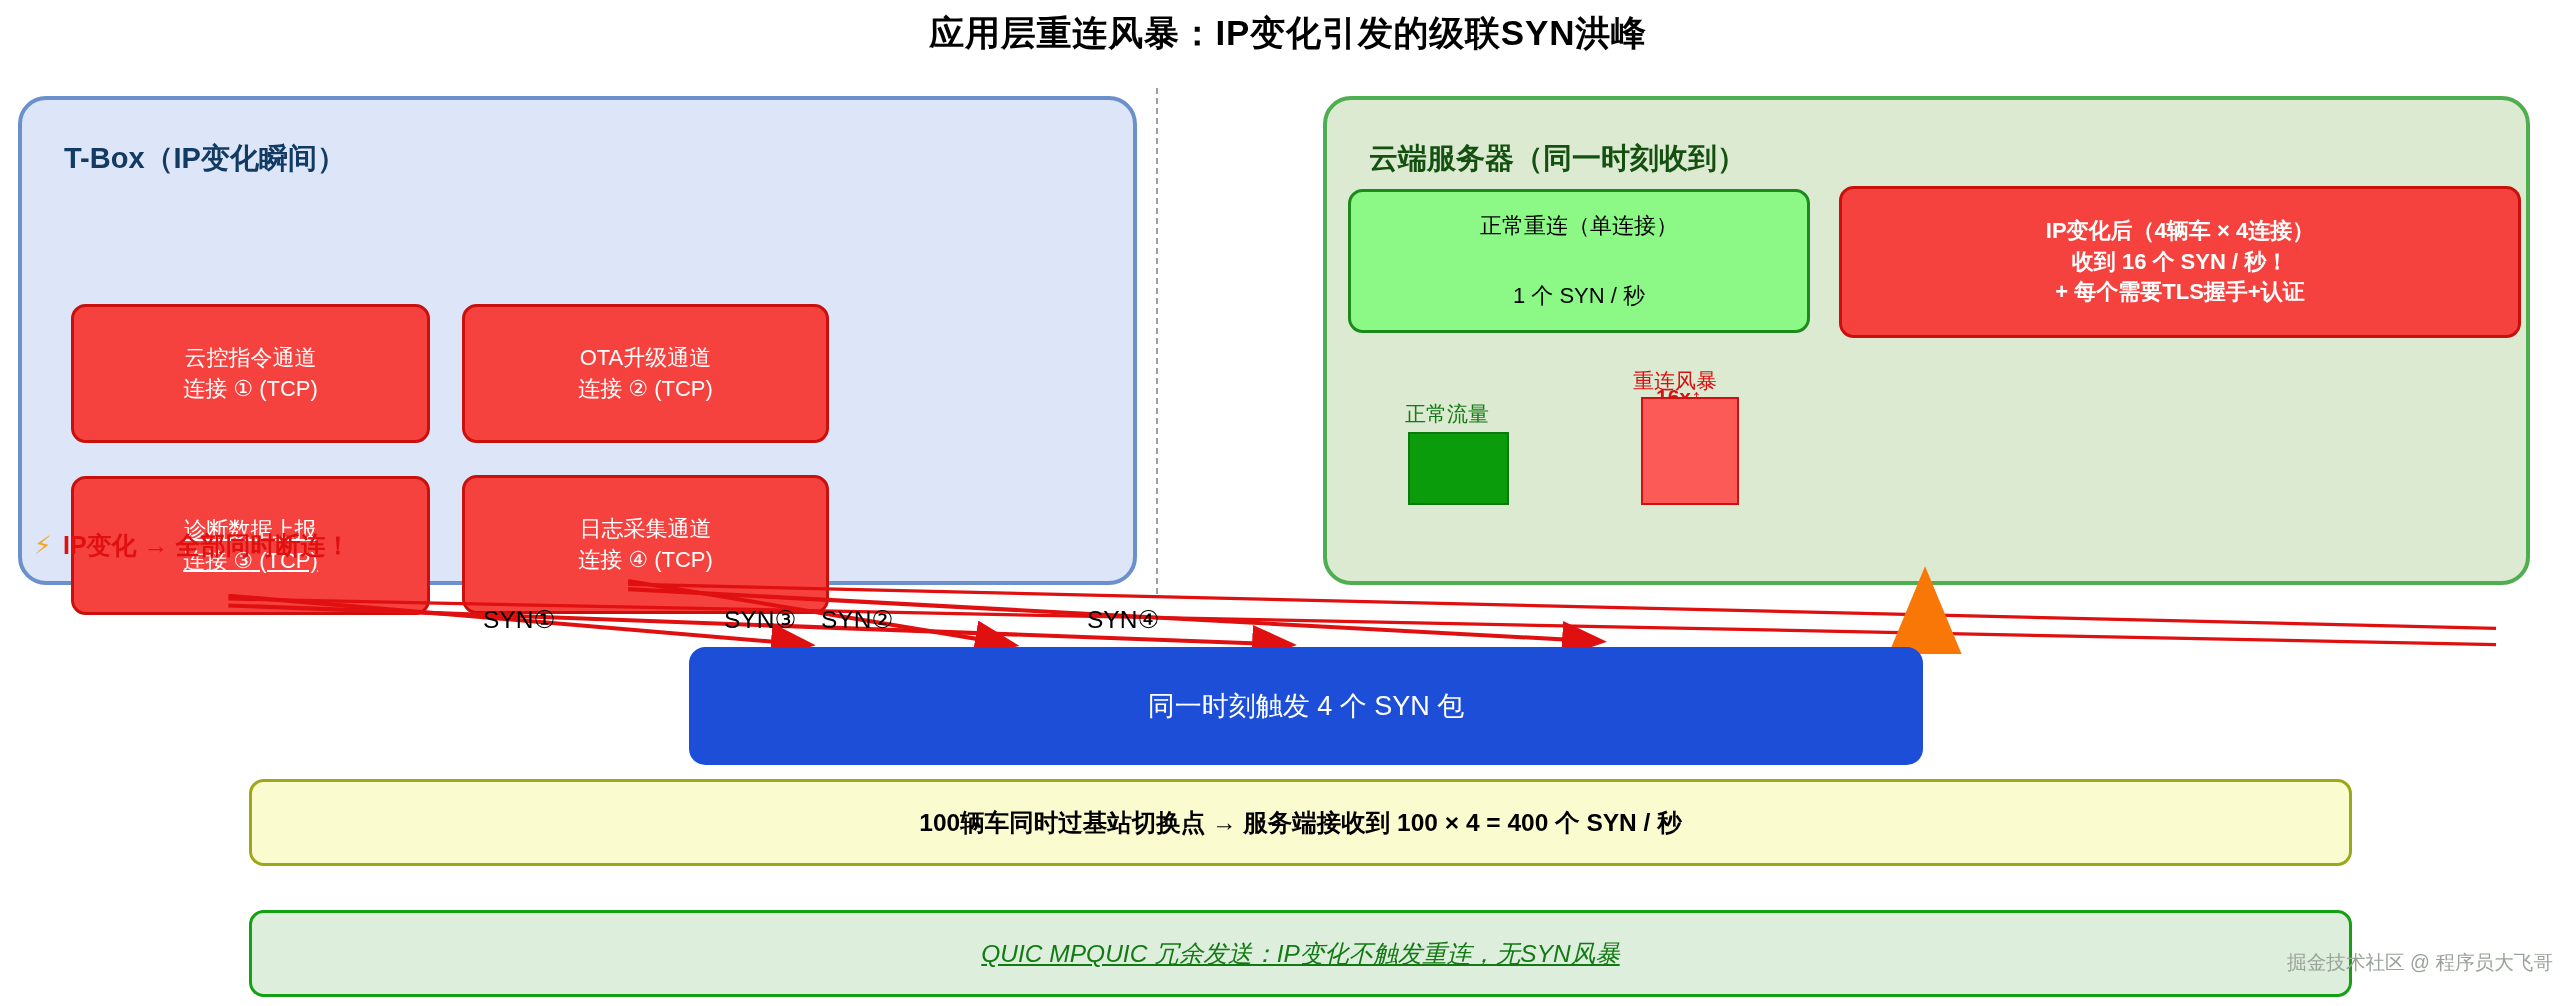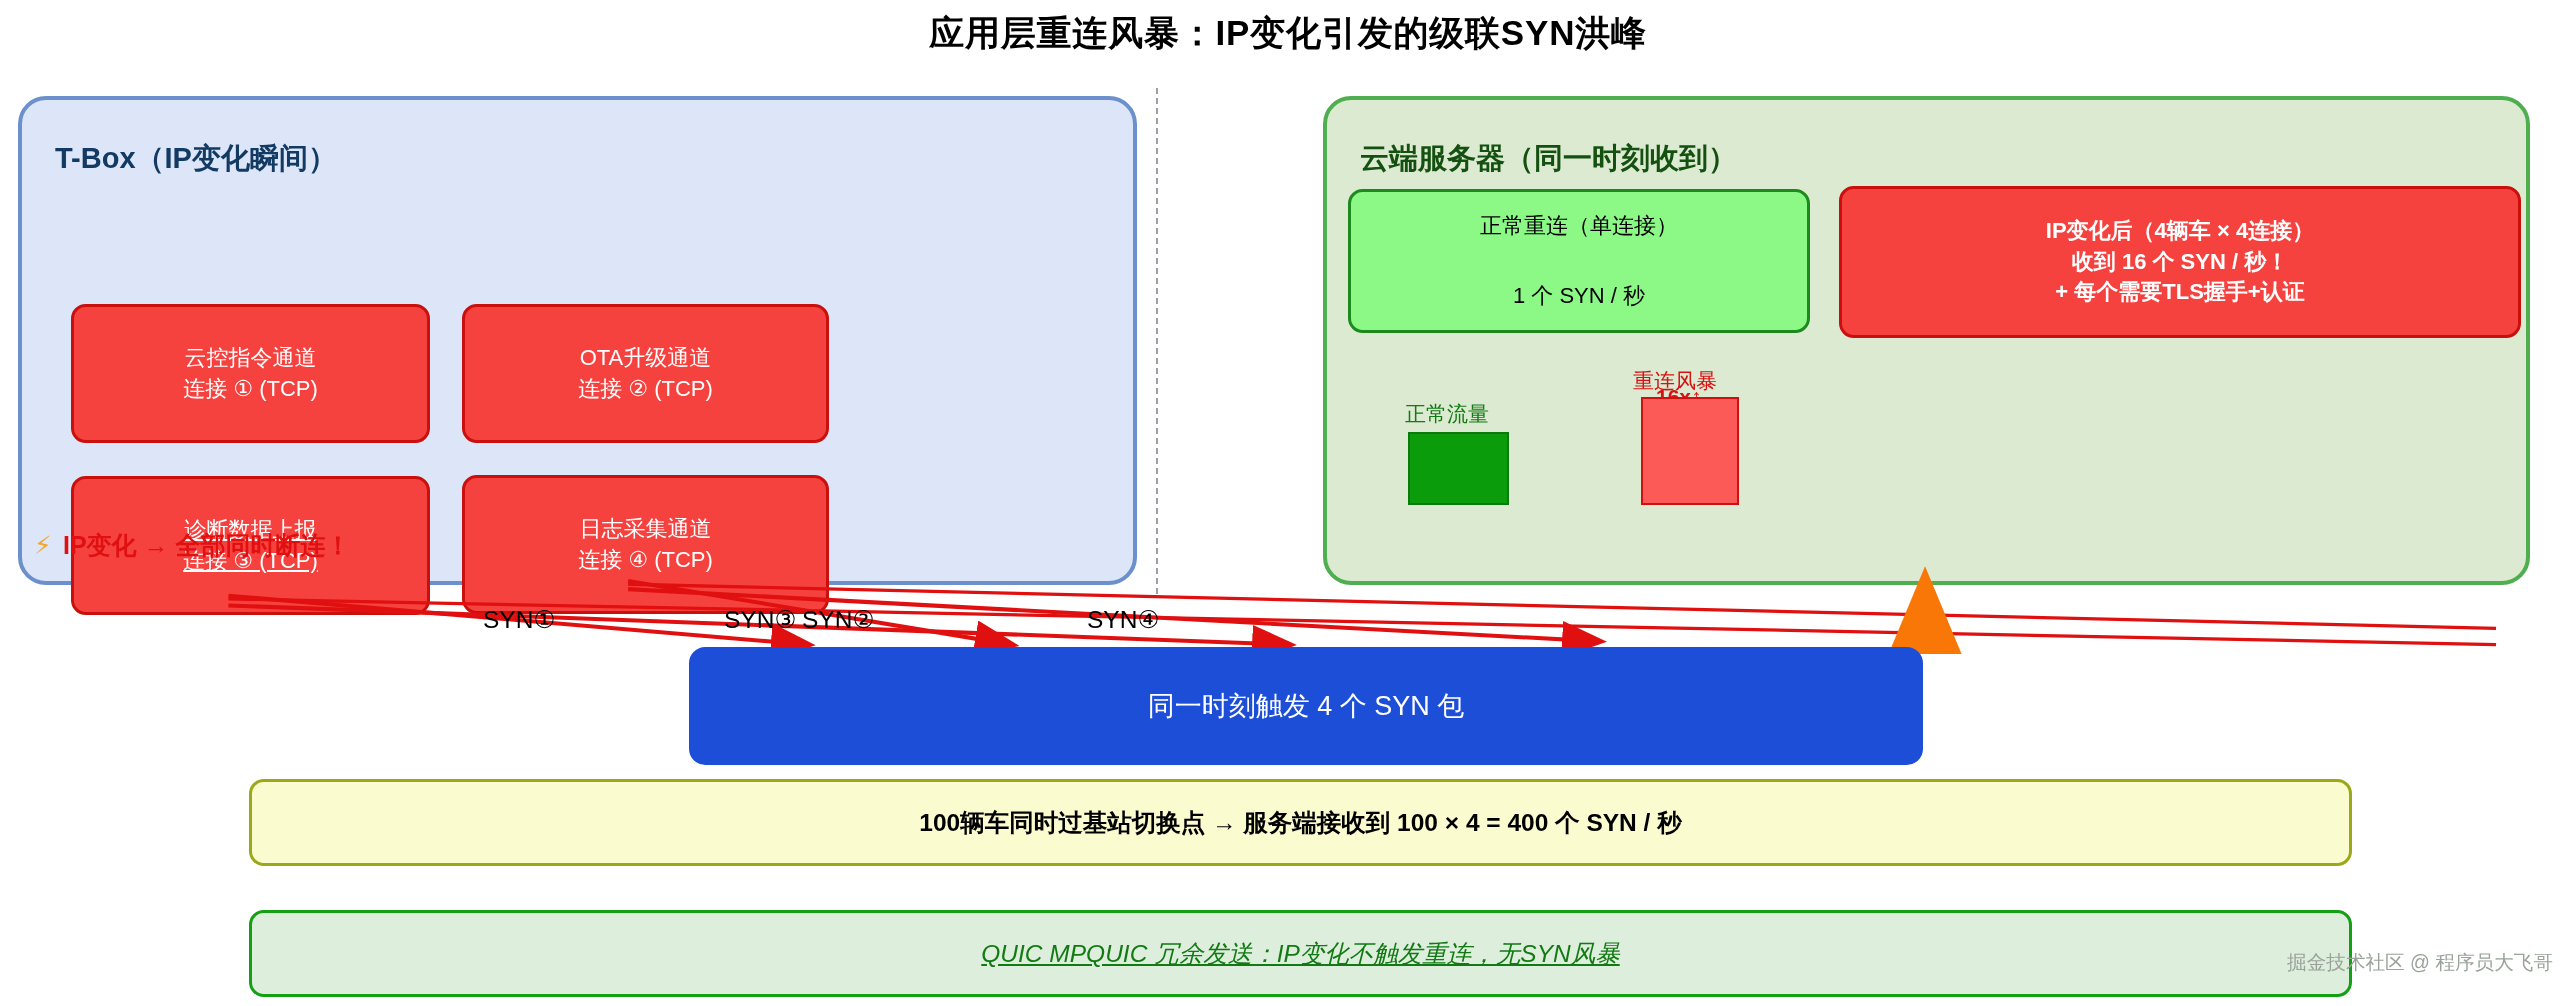--- a/index.html
+++ b/index.html
@@ -19,21 +19,21 @@
   .panel{position:absolute;border-radius:28px;box-sizing:border-box;}
   .panel-left{
     left:18px;top:96px;width:1119px;height:489px;
     background:#dce6f8;border:4.1px solid #6b90cb;
   }
   .panel-right{
     left:1323px;top:96px;width:1207px;height:489px;
     background:#dcead2;border:4.1px solid #4fae4f;
   }
   .panel-head{
-    position:absolute;left:33px;top:39px;font-size:29px;font-weight:bold;
+    position:absolute;left:42px;top:39px;font-size:29px;font-weight:bold;
   }
   .panel-left .panel-head{color:#123a63;}
   .panel-right .panel-head{color:#14500f;}
 
   
   .divider{
     position:absolute;left:1156px;top:88px;width:0;height:506px;
     border-left:2.4px dashed #9aa0a6;
   }
 
@@ -193,21 +193,21 @@
     <line x1="770" y1="722" x2="1960" y2="786" stroke="#e01010" stroke-width="5" marker-end="url(#ah)"></line>
 
     <line x1="280" y1="734" x2="3060" y2="790" stroke="#e01010" stroke-width="4"></line>
     <line x1="770" y1="716" x2="3060" y2="770" stroke="#e01010" stroke-width="4"></line>
 
     <line x1="2360" y1="800" x2="2360" y2="712" stroke="#f97707" stroke-width="18" marker-end="url(#ao)"></line>
   </svg>
 
   <div class="synlabel" style="left:483px;top:605px;">SYN①</div>
   <div class="synlabel" style="left:724px;top:605px;">SYN③</div>
-  <div class="synlabel" style="left:802px;top:605px;">SYN②</div>
+  <div class="synlabel" style="left:821px;top:605px;">SYN②</div>
   <div class="synlabel" style="left:1087px;top:605px;">SYN④</div>
 
   <div class="orange">同一时刻触发 4 个 SYN 包</div>
 
   <div class="yellow">100辆车同时过基站切换点 → 服务端接收到 100 × 4 = 400 个 SYN / 秒</div>
 
   <div class="greenbar">QUIC MPQUIC 冗余发送：IP变化不触发重连，无SYN风暴</div>
 
   <div class="watermark">掘金技术社区 @ 程序员大飞哥</div>
 </div>

